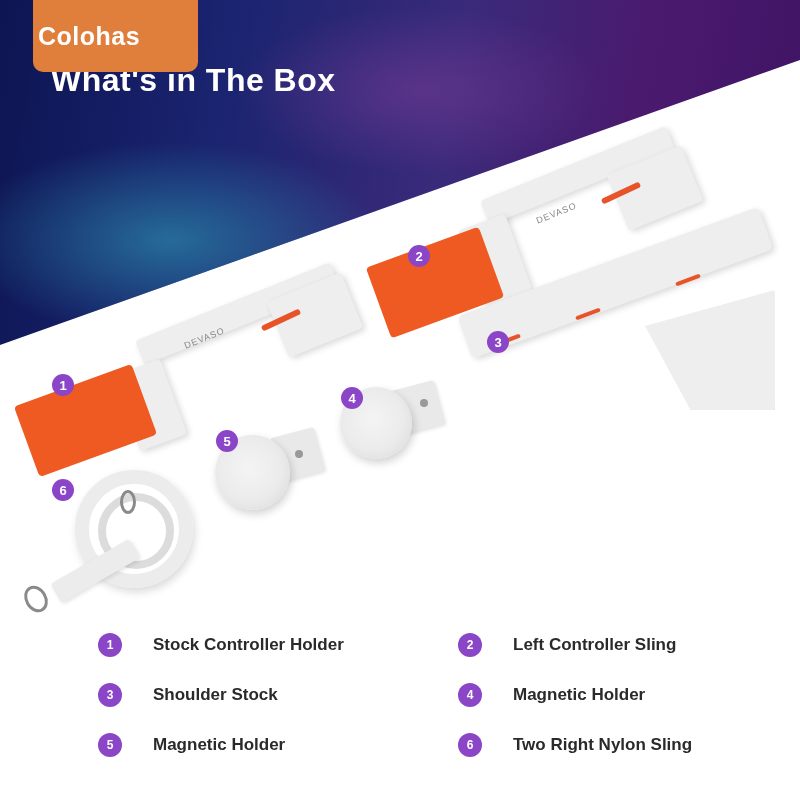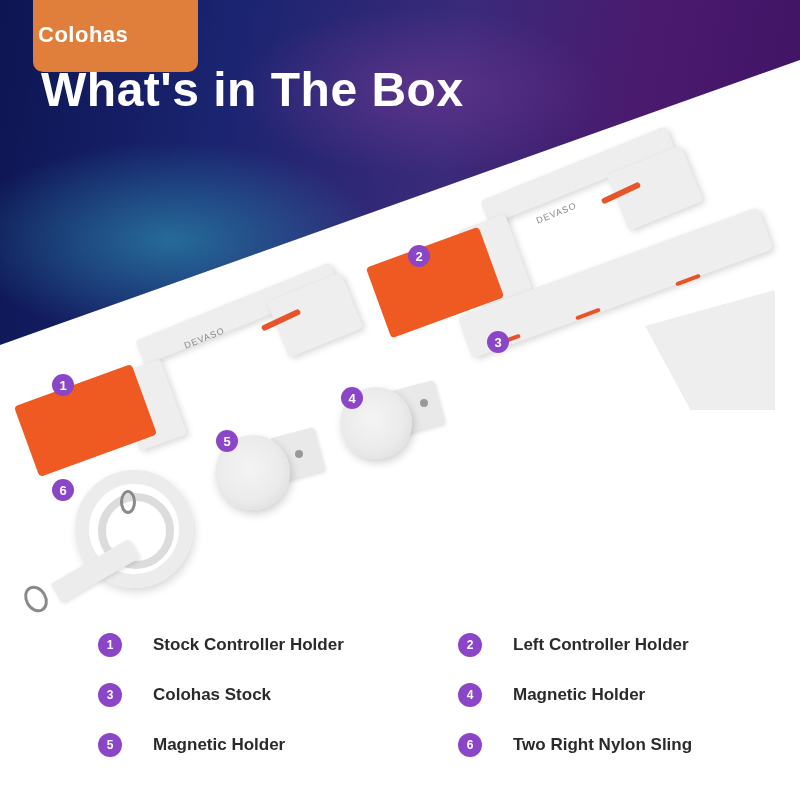--- a/index.html
+++ b/index.html
@@ -5,22 +5,22 @@
   html,body{margin:0;padding:0;}
   body{width:800px;height:800px;position:relative;overflow:hidden;background:#ffffff;font-family:"Liberation Sans",sans-serif;}
   .hero{position:absolute;left:0;top:0;width:800px;height:800px;overflow:hidden;}
   .hero-bg{position:absolute;left:0;top:0;width:800px;height:800px;
     background:
       radial-gradient(ellipse 300px 140px at 170px 240px, rgba(40,120,160,0.85), rgba(40,120,160,0) 70%),
       radial-gradient(ellipse 260px 120px at 420px 90px, rgba(120,60,150,0.55), rgba(120,60,150,0) 70%),
       linear-gradient(100deg,#0d1552 0%,#1a2470 25%,#3a2a7a 50%,#4a1a6e 70%,#3a1060 100%);
     clip-path:polygon(0 0,800px 0,800px 60px,0 345px);}
   .brand{position:absolute;left:33px;top:0;width:165px;height:72px;background:#e07f3c;border-radius:0 0 10px 10px;z-index:3;}
-  .brand span{position:absolute;left:5px;top:22px;font-size:22px;font-weight:bold;color:#fff;letter-spacing:0.5px;}
-  .title{position:absolute;left:41px;top:62px;font-size:48px;font-weight:bold;color:#ffffff;z-index:2;letter-spacing:0.5px;}
+  .brand span{position:absolute;left:5px;top:22px;font-size:25px;font-weight:bold;color:#fff;letter-spacing:0.5px;}
+  .title{position:absolute;left:51px;top:62px;font-size:32px;font-weight:bold;color:#ffffff;z-index:2;letter-spacing:0.5px;}
 
   .product{position:absolute;}
   .badge{position:absolute;width:22px;height:22px;border-radius:50%;background:#8b46c8;color:#fff;font-size:13px;font-weight:bold;display:flex;align-items:center;justify-content:center;z-index:5;}
 
   
   .holder-body{position:absolute;background:#eeeeee;border-radius:4px;box-shadow:2px 3px 6px rgba(0,0,0,0.15);}
   .holder-orange{position:absolute;background:#ef5a22;border-radius:4px;}
   .orange-dash{position:absolute;background:#e8542a;border-radius:3px;}
   .brand-text{position:absolute;font-size:9px;color:#888;letter-spacing:1px;}
 
@@ -101,25 +101,25 @@
   <div class="badge" style="left:32px;top:14px;">6</div>
 </div>
 
 <div class="legend">
   <div class="legend-item" style="left:98px;top:8px;">
     <div class="legend-num">1</div>
     <div class="legend-label">Stock Controller Holder</div>
   </div>
   <div class="legend-item" style="left:458px;top:8px;">
     <div class="legend-num">2</div>
-    <div class="legend-label">Left Controller Holder</div>
+    <div class="legend-label">Left Controller Sling</div>
   </div>
   <div class="legend-item" style="left:98px;top:58px;">
     <div class="legend-num">3</div>
-    <div class="legend-label">Colohas Stock</div>
+    <div class="legend-label">Shoulder Stock</div>
   </div>
   <div class="legend-item" style="left:458px;top:58px;">
     <div class="legend-num">4</div>
     <div class="legend-label">Magnetic Holder</div>
   </div>
   <div class="legend-item" style="left:98px;top:108px;">
     <div class="legend-num">5</div>
     <div class="legend-label">Magnetic Holder</div>
   </div>
   <div class="legend-item" style="left:458px;top:108px;">

